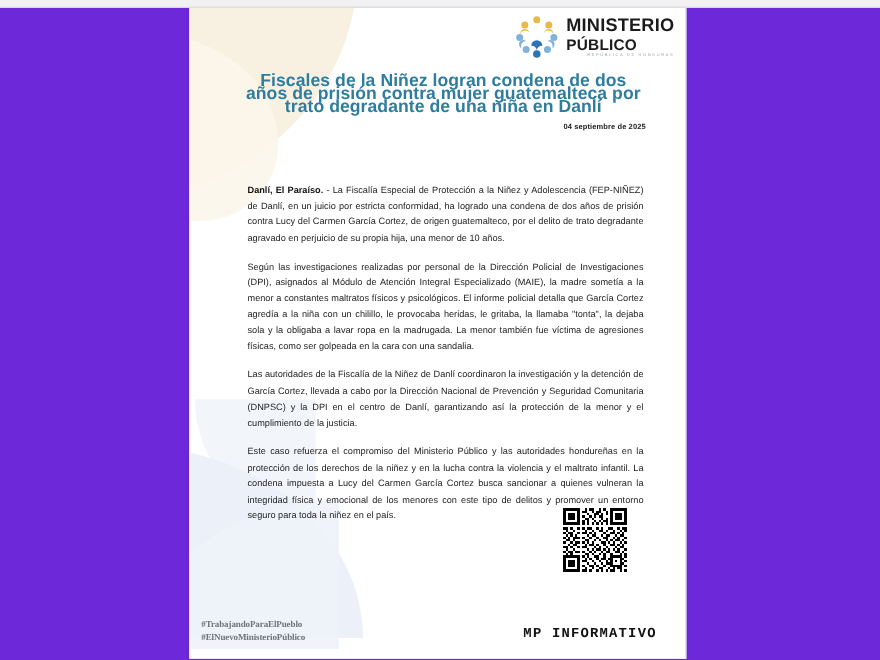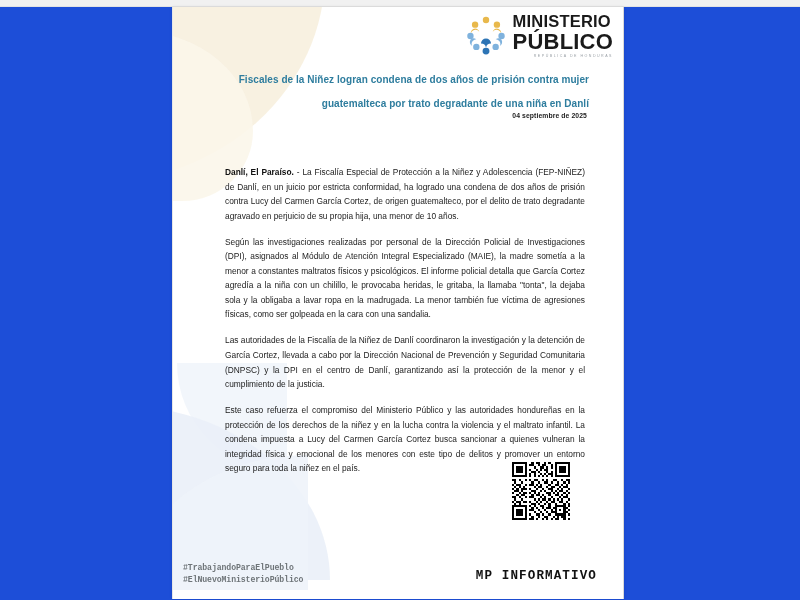--- a/index.html
+++ b/index.html
@@ -9,21 +9,21 @@
     height: 600px;
     background: #ffffff;
     font-family: "Liberation Sans", sans-serif;
     overflow: hidden;
   }
 
   #viewer {
     position: relative;
     width: 800px;
     height: 600px;
-    background: #1d4ed8;
+    background: #6d28d9;
   }
 
   
   #viewer-top-strip {
     position: absolute;
     left: 0; top: 0;
     width: 800px; height: 6px;
     background: #f1f1f1;
     border-bottom: 1px solid #e3e3e3;
   }
@@ -96,21 +96,21 @@
     font-family: "Liberation Sans", sans-serif;
     font-weight: bold;
     font-size: 16.5px;
     letter-spacing: .2px;
     color: #1a1a1a;
     display: block;
   }
   .logo-line2 {
     font-family: "Liberation Sans", sans-serif;
     font-weight: bold;
-    font-size: 22px;
+    font-size: 14px;
     letter-spacing: .2px;
     color: #1a1a1a;
     display: block;
     margin-top: 1px;
   }
   .logo-line3 {
     font-family: "Liberation Sans", sans-serif;
     font-size: 3.6px;
     letter-spacing: 1.5px;
     color: #9aa0a6;
@@ -118,25 +118,25 @@
     margin-top: 2px;
     text-align: right;
   }
 
   
   #headline {
     position: absolute;
     left: 44px;
     top: 61px;
     width: 372px;
-    text-align: right;
-    font-family: "Liberation Sans", sans-serif;
-    font-weight: bold;
-    font-size: 10px;
-    line-height: 24px;
+    text-align: center;
+    font-family: "Liberation Sans", sans-serif;
+    font-weight: bold;
+    font-size: 16px;
+    line-height: 12px;
     color: #2e7d9e;
     letter-spacing: .05px;
   }
 
   #pub-date {
     position: absolute;
     right: 36px;
     top: 105px;
     font-family: "Liberation Sans", sans-serif;
     font-weight: bold;
@@ -177,21 +177,21 @@
     height: 62px;
     background: #ffffff;
   }
   #qr-code svg { display: block; }
 
   
   #footer-hashtags {
     position: absolute;
     left: 10px;
     bottom: 14px;
-    font-family: Liberation Mono, monospace;
+    font-family: Liberation Serif, serif;
     font-weight: bold;
     font-size: 8.2px;
     line-height: 11.5px;
     color: #6e7478;
     letter-spacing: -.1px;
   }
   #footer-brand {
     position: absolute;
     right: 26px;
     bottom: 16px;

